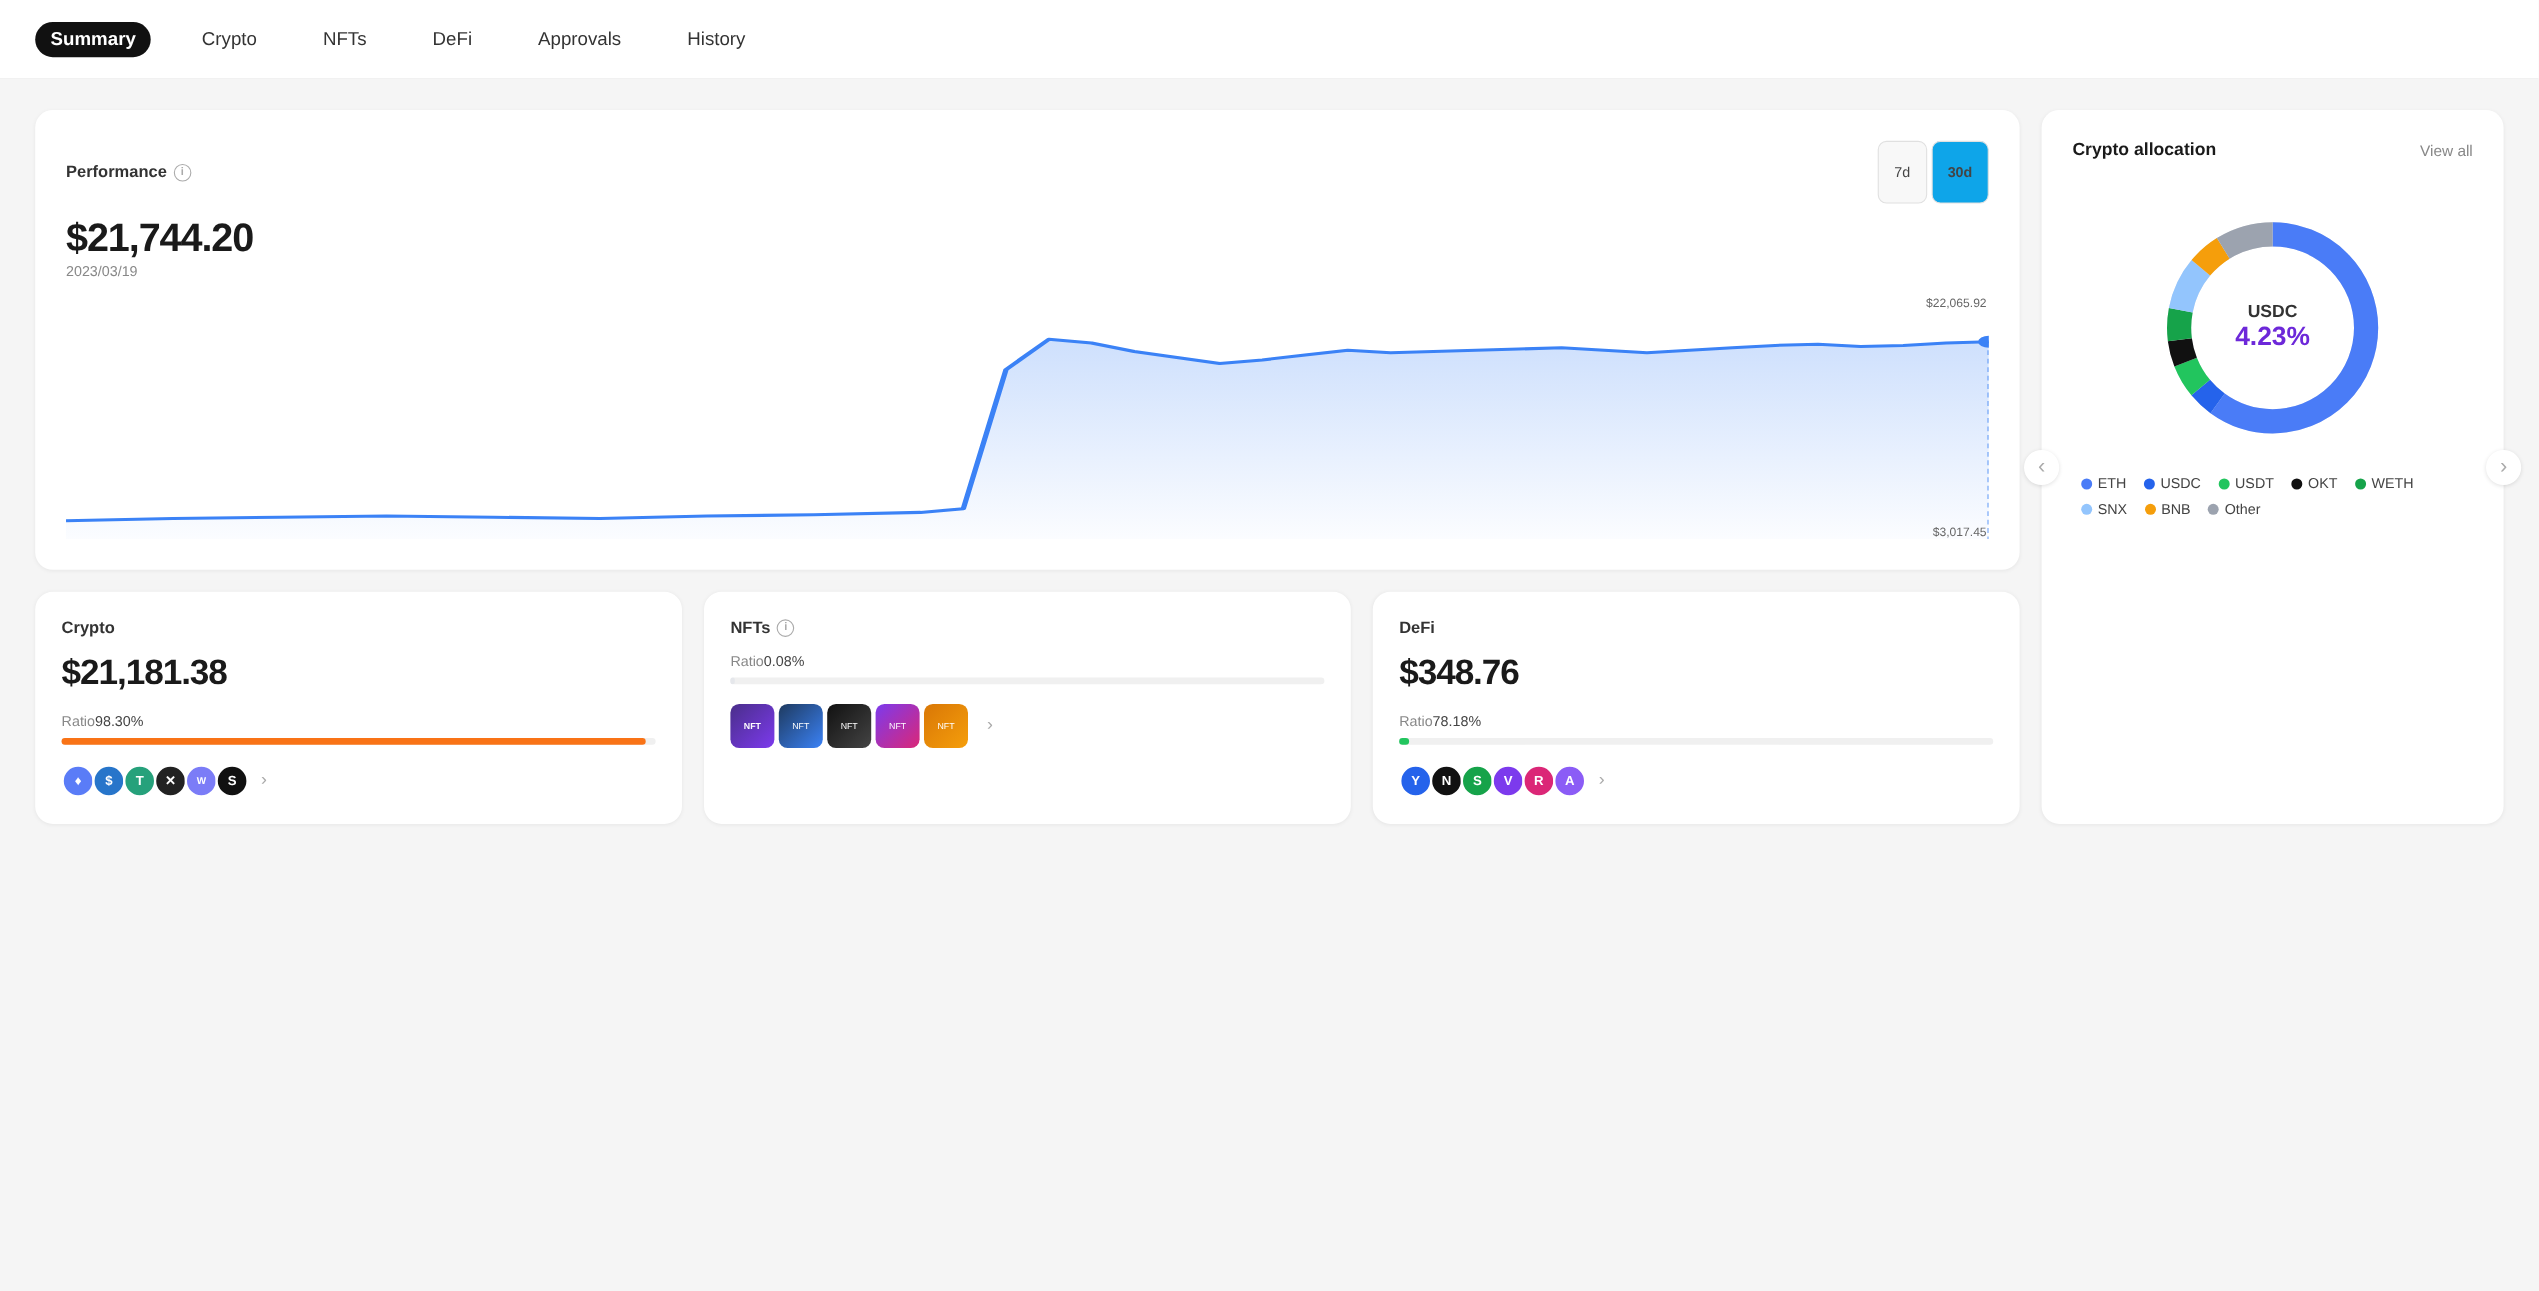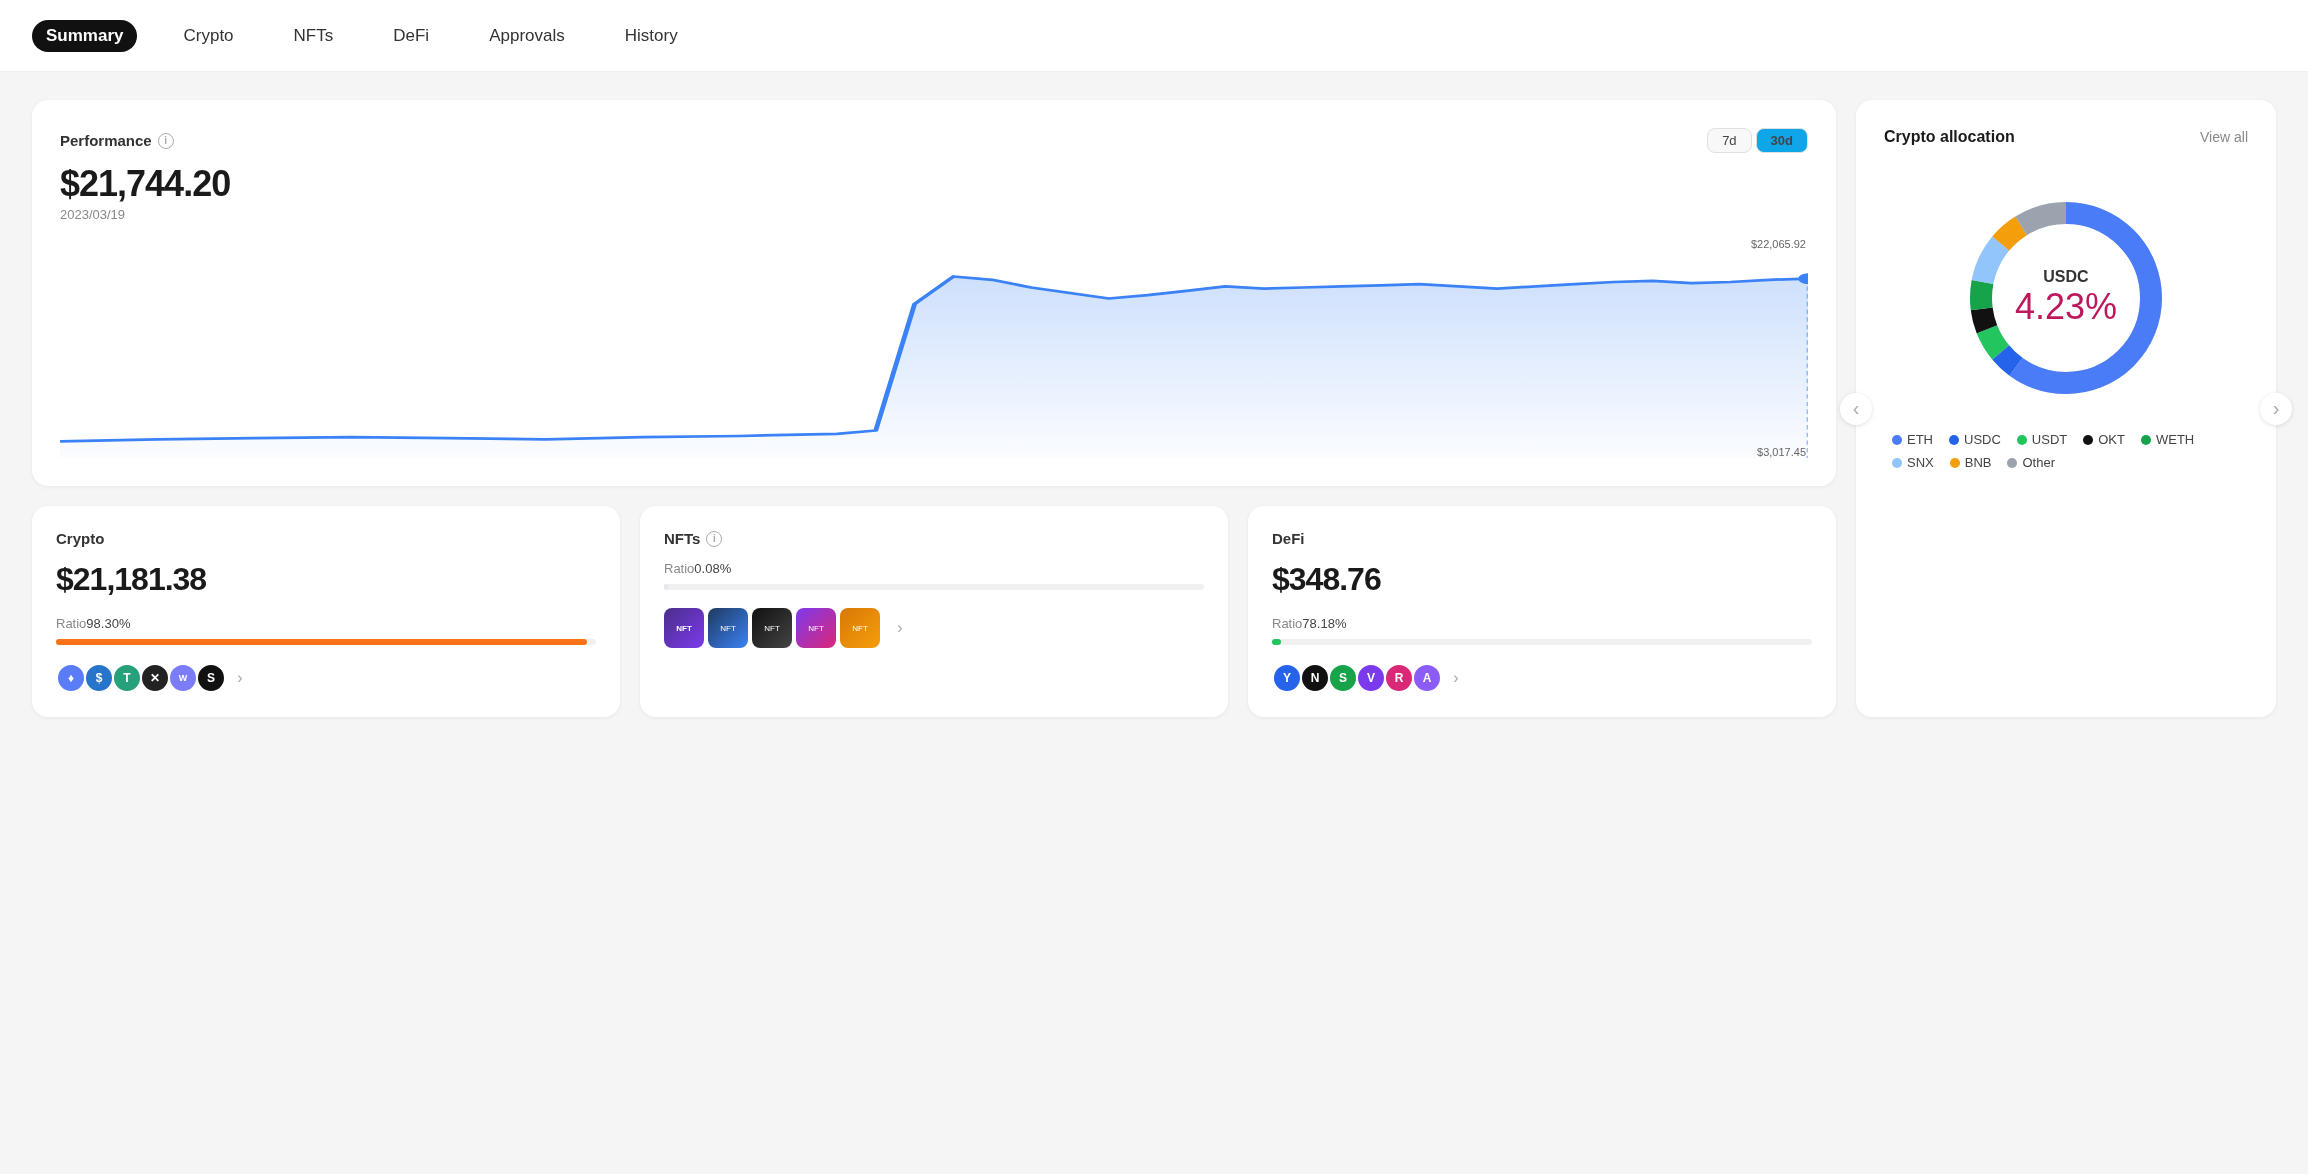--- a/index.html
+++ b/index.html
@@ -77,21 +77,21 @@
       justify-content: center;
       font-size: 10px;
       color: #aaa;
       flex-shrink: 0;
     }
     .time-btns {
       display: flex;
       gap: 4px;
     }
     .time-btn {
-      padding: 4px 14px;
+      padding: 20px 14px;
       border-radius: 8px;
       border: 1px solid #e0e0e0;
       background: #f8f8f8;
       font-size: 13px;
       cursor: pointer;
       color: #444;
     }
     .time-btn.active-btn {
       background: #0ea5e9;
       font-weight: 600;
@@ -160,23 +160,23 @@
     .donut-center-text {
       position: absolute;
       text-align: center;
     }
     .donut-center-label {
       font-size: 16px;
       font-weight: 700;
       color: #333;
     }
     .donut-center-pct {
-      font-size: 36px;
-      font-weight: 400;
-      color: #be185d;
+      font-size: 24px;
+      font-weight: 700;
+      color: #6d28d9;
     }
     .legend {
       display: flex;
       flex-wrap: wrap;
       gap: 8px 16px;
       font-size: 13px;
       color: #444;
       padding: 0 8px;
     }
     .legend-item {

